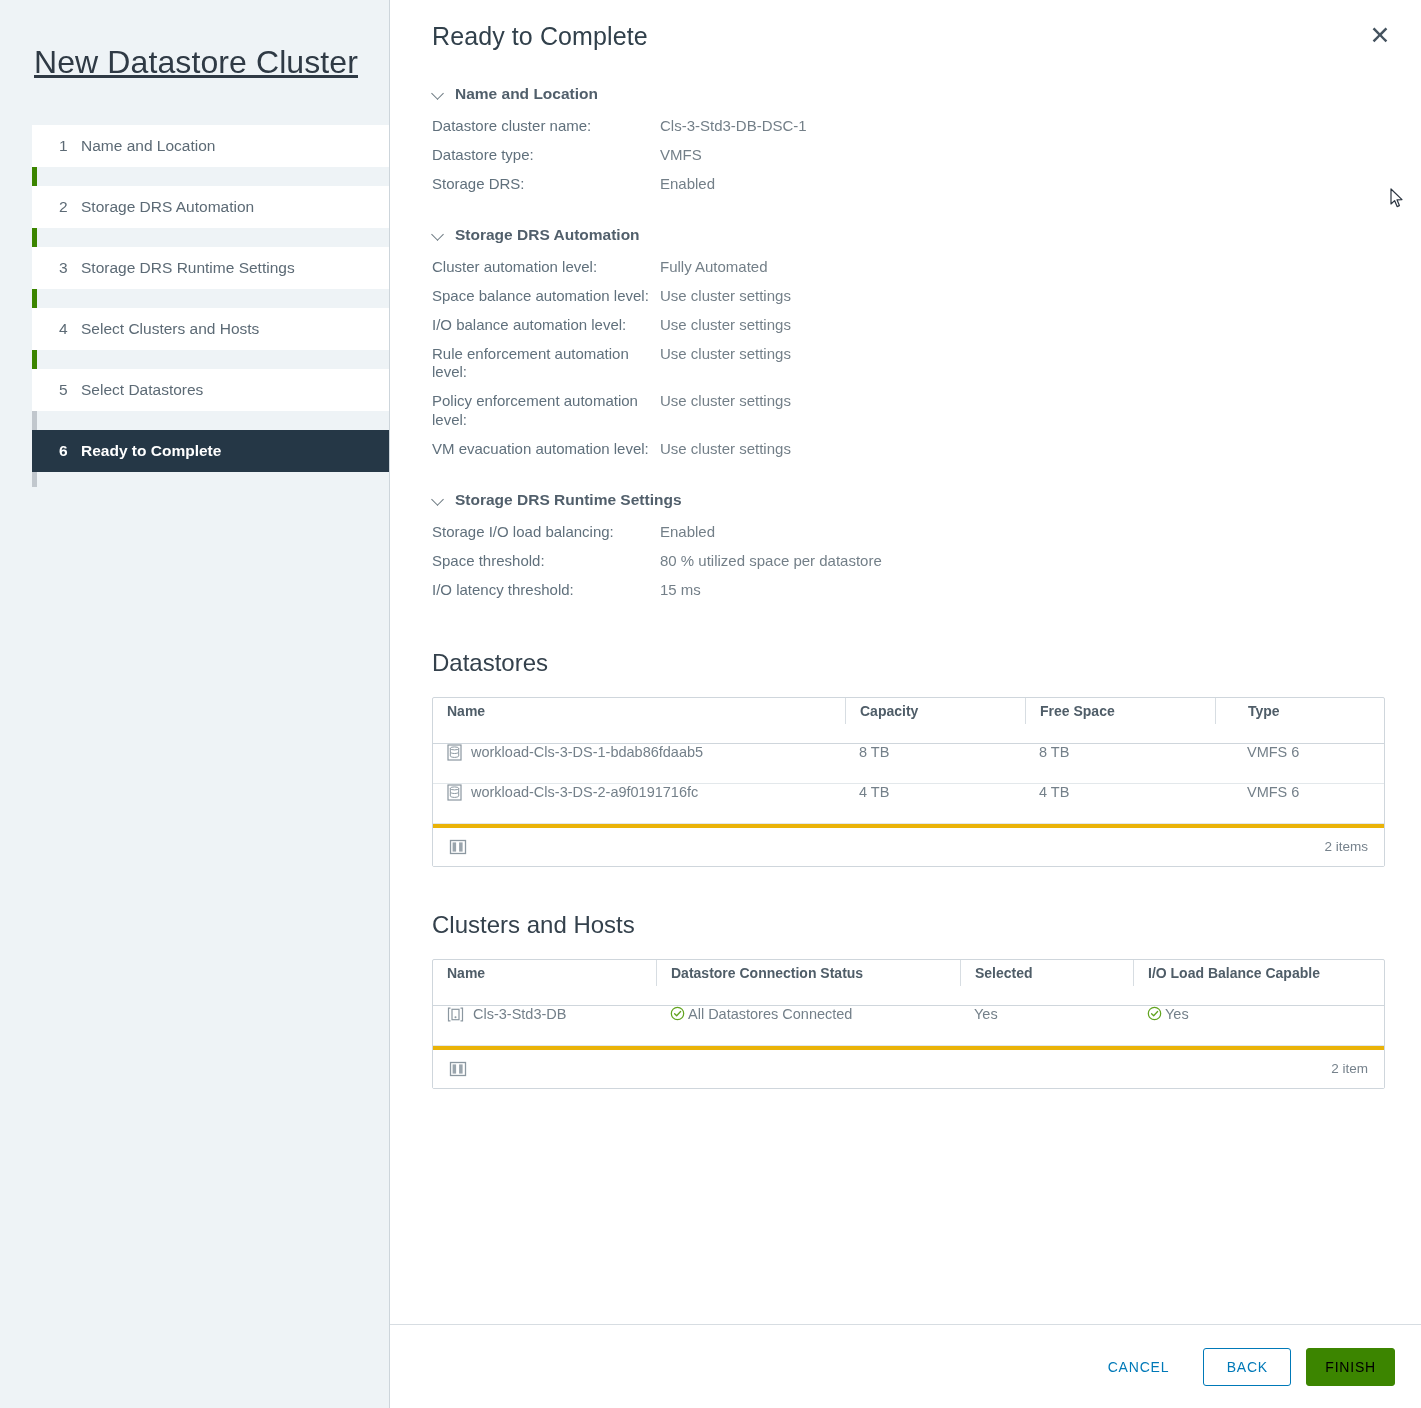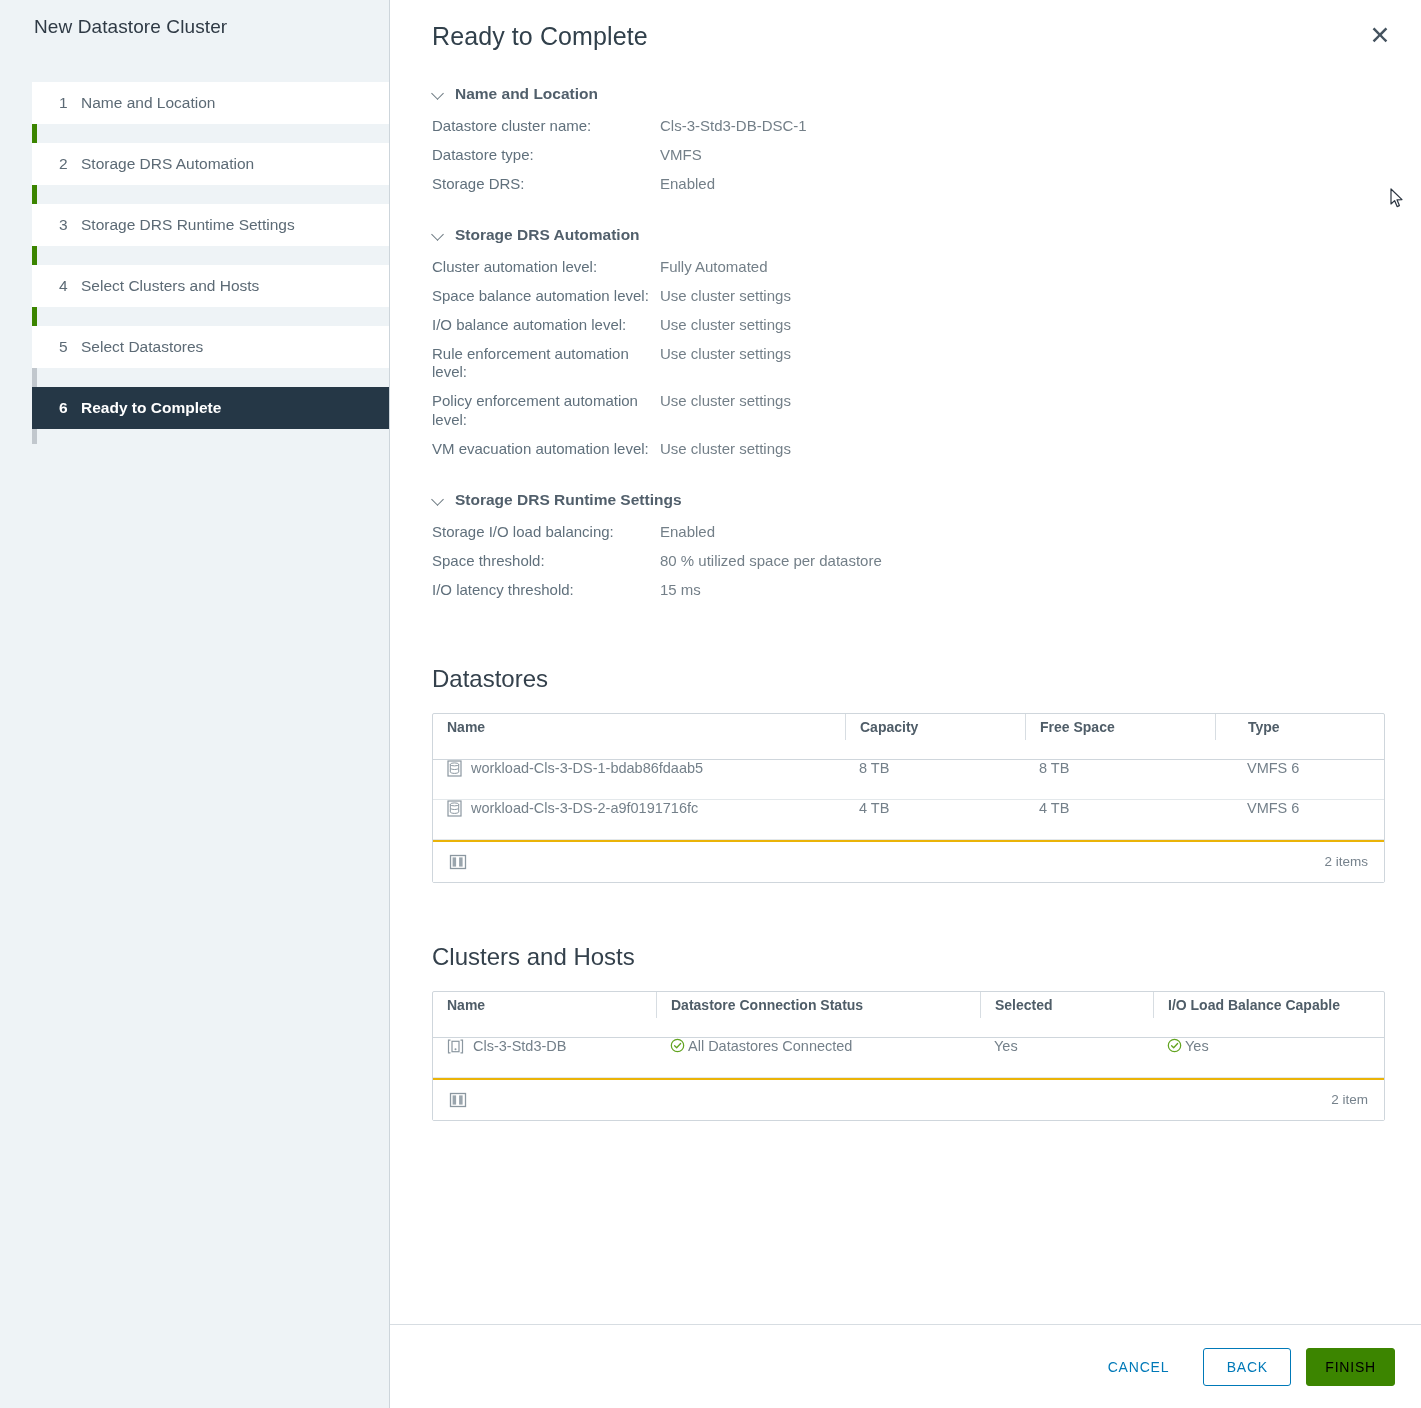--- a/index.html
+++ b/index.html
@@ -20,25 +20,26 @@
 
   
   .sidebar {
     width: 390px;
     flex: 0 0 390px;
     background: #eef3f6;
     border-right: 1px solid #cdd5db;
     position: relative;
   }
   .sidebar-title {
-    font-size: 19px;
+    font-size: 32px;
     color: #2f3a45;
     font-weight: 400;
-    padding: 16px 0 0 34px;
+    padding: 44px 0 0 34px;
     letter-spacing: .1px;
+    text-decoration: underline;
   }
   .steps {
     position: relative;
     margin-top: 44px;
     padding-left: 32px;
   }
   .progress-rail {
     position: absolute;
     left: 32px;
     top: 0;
@@ -152,21 +153,21 @@
   .kv .v {
     color: #737f88;
     line-height: 1.25;
   }
 
   
   .table-title {
     font-size: 24px;
     font-weight: 400;
     color: #34414c;
-    margin: 60px 0 20px 0;
+    margin: 44px 0 20px 0;
   }
   .tbl {
     border: 1px solid #cfd6dc;
     border-radius: 2px;
     background: #fff;
     font-size: 14.5px;
   }
   .tbl-row {
     display: flex;
     align-items: flex-start;
@@ -191,40 +192,40 @@
     color: #74808a;
   }
   .tbl-body-row:last-of-type { border-bottom: none; }
   .cell {
     padding: 0 14px;
     overflow: hidden;
     white-space: nowrap;
   }
   .tbl-foot {
     height: 42px;
-    border-top: 2px solid #eab308;
+    border-top: 4px solid #eab308;
     background: #fff;
     display: flex;
     align-items: center;
     justify-content: space-between;
     padding: 9px 16px;
     color: #76828c;
     font-size: 13.5px;
   }
 
   
   .c-ds-name  { width: 412px; flex: 0 0 412px; display:flex; align-items:center; gap:9px; }
   .c-ds-cap   { width: 180px; flex: 0 0 180px; }
   .c-ds-free  { width: 190px; flex: 0 0 190px; }
   .c-ds-type  { flex: 1 1 auto; padding-left: 32px; }
 
   
   .c-cl-name  { width: 223px; flex: 0 0 223px; display:flex; align-items:center; gap:9px; }
   .c-cl-stat  { width: 304px; flex: 0 0 304px; display:flex; align-items:center; gap:3px;}
-  .c-cl-sel   { width: 173px; flex: 0 0 173px; margin-left: 20px; }
+  .c-cl-sel   { width: 173px; flex: 0 0 173px; }
   .c-cl-io    { flex: 1 1 auto; display:flex; align-items:center; gap:3px; }
 
   
   .icon-datastore { width: 15px; height: 17px; flex:0 0 15px; display:block; }
   .icon-cluster   { width: 17px; height: 17px; flex:0 0 17px; display:block; }
   .icon-columns   { width: 18px; height: 18px; display:block; }
   .icon-check     { width: 15px; height: 15px; flex:0 0 15px; display:block; }
 
   
   .footer {

